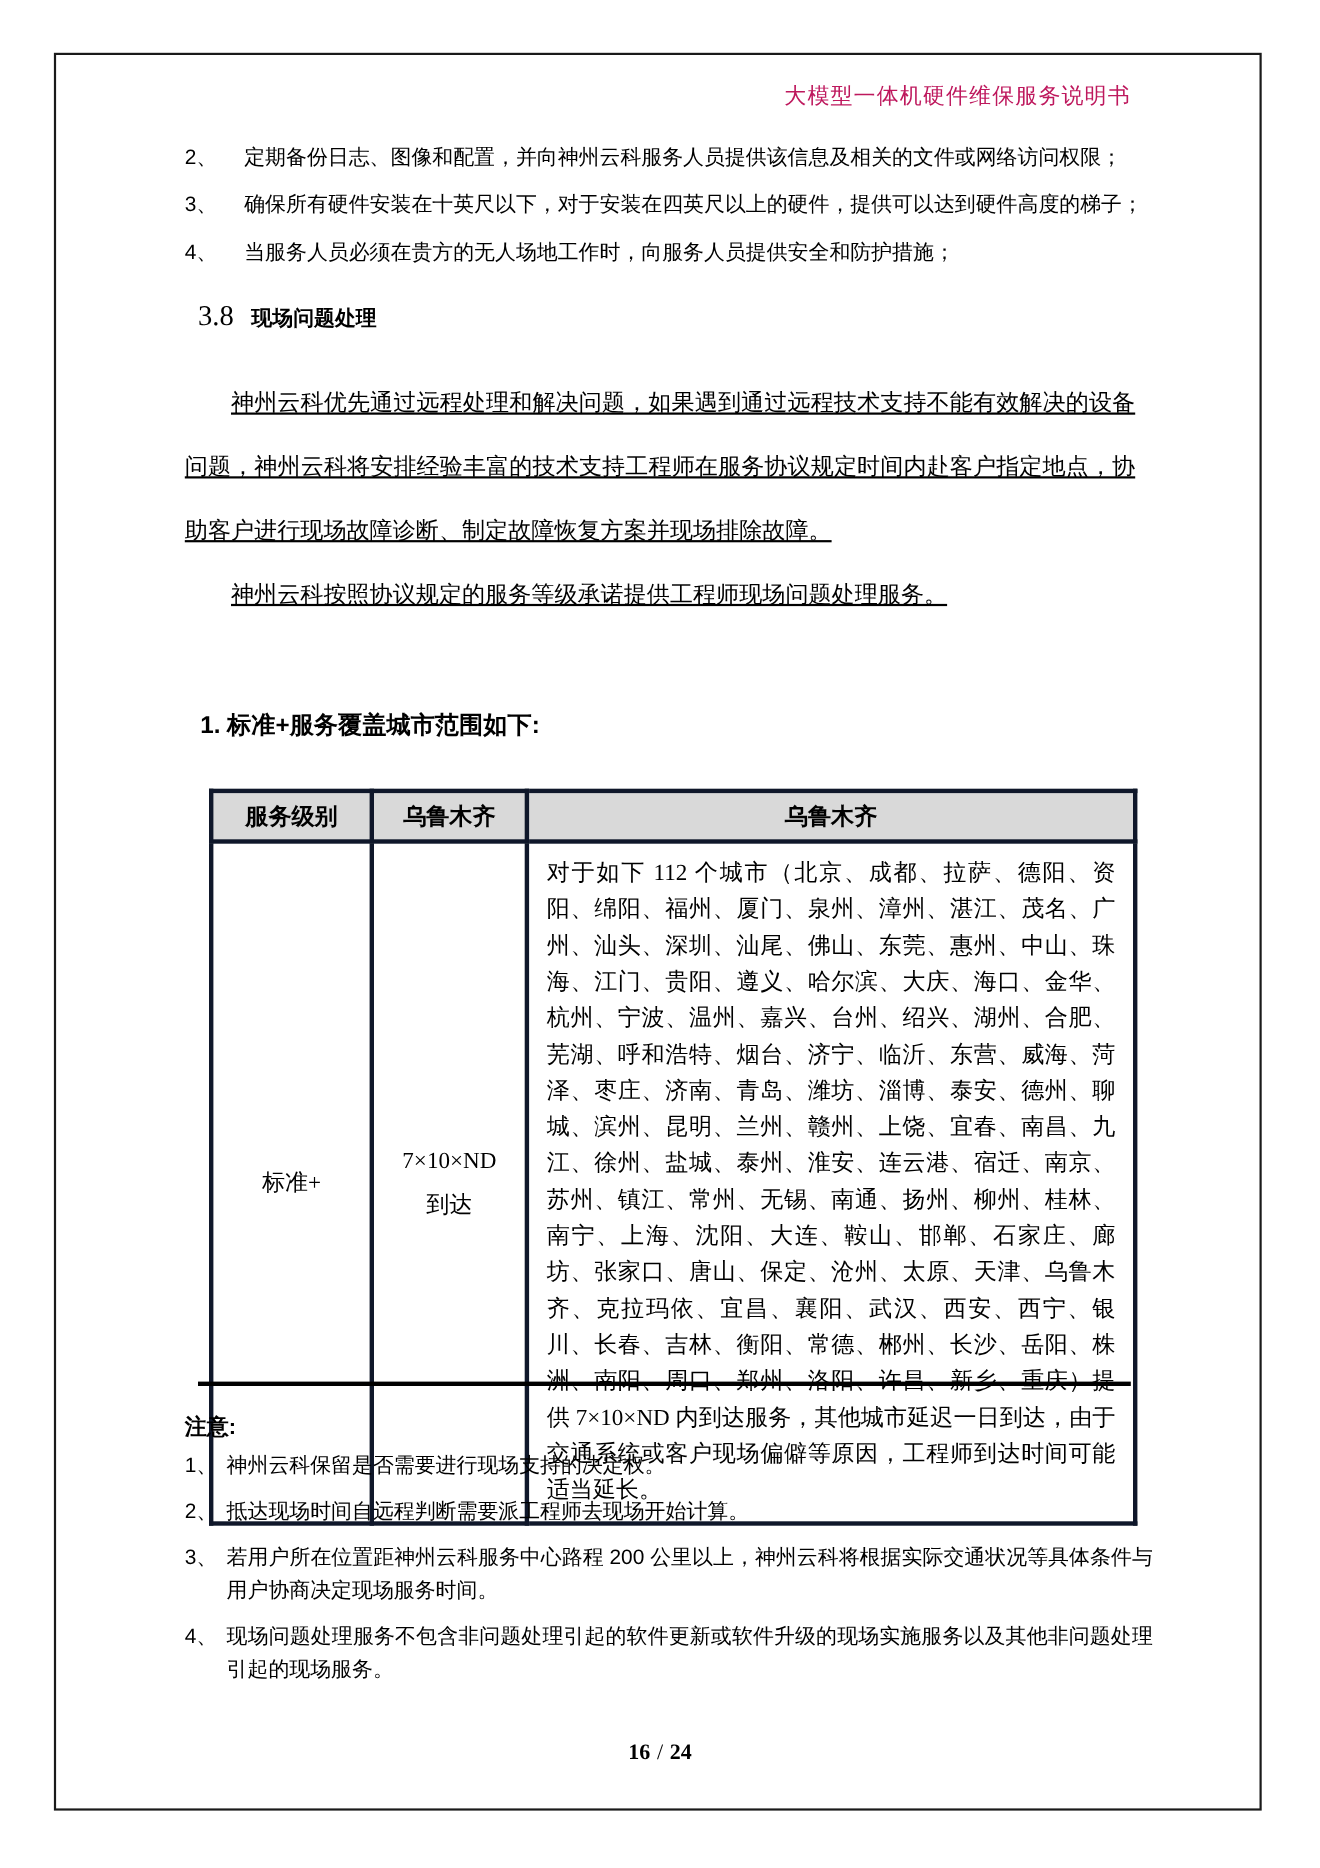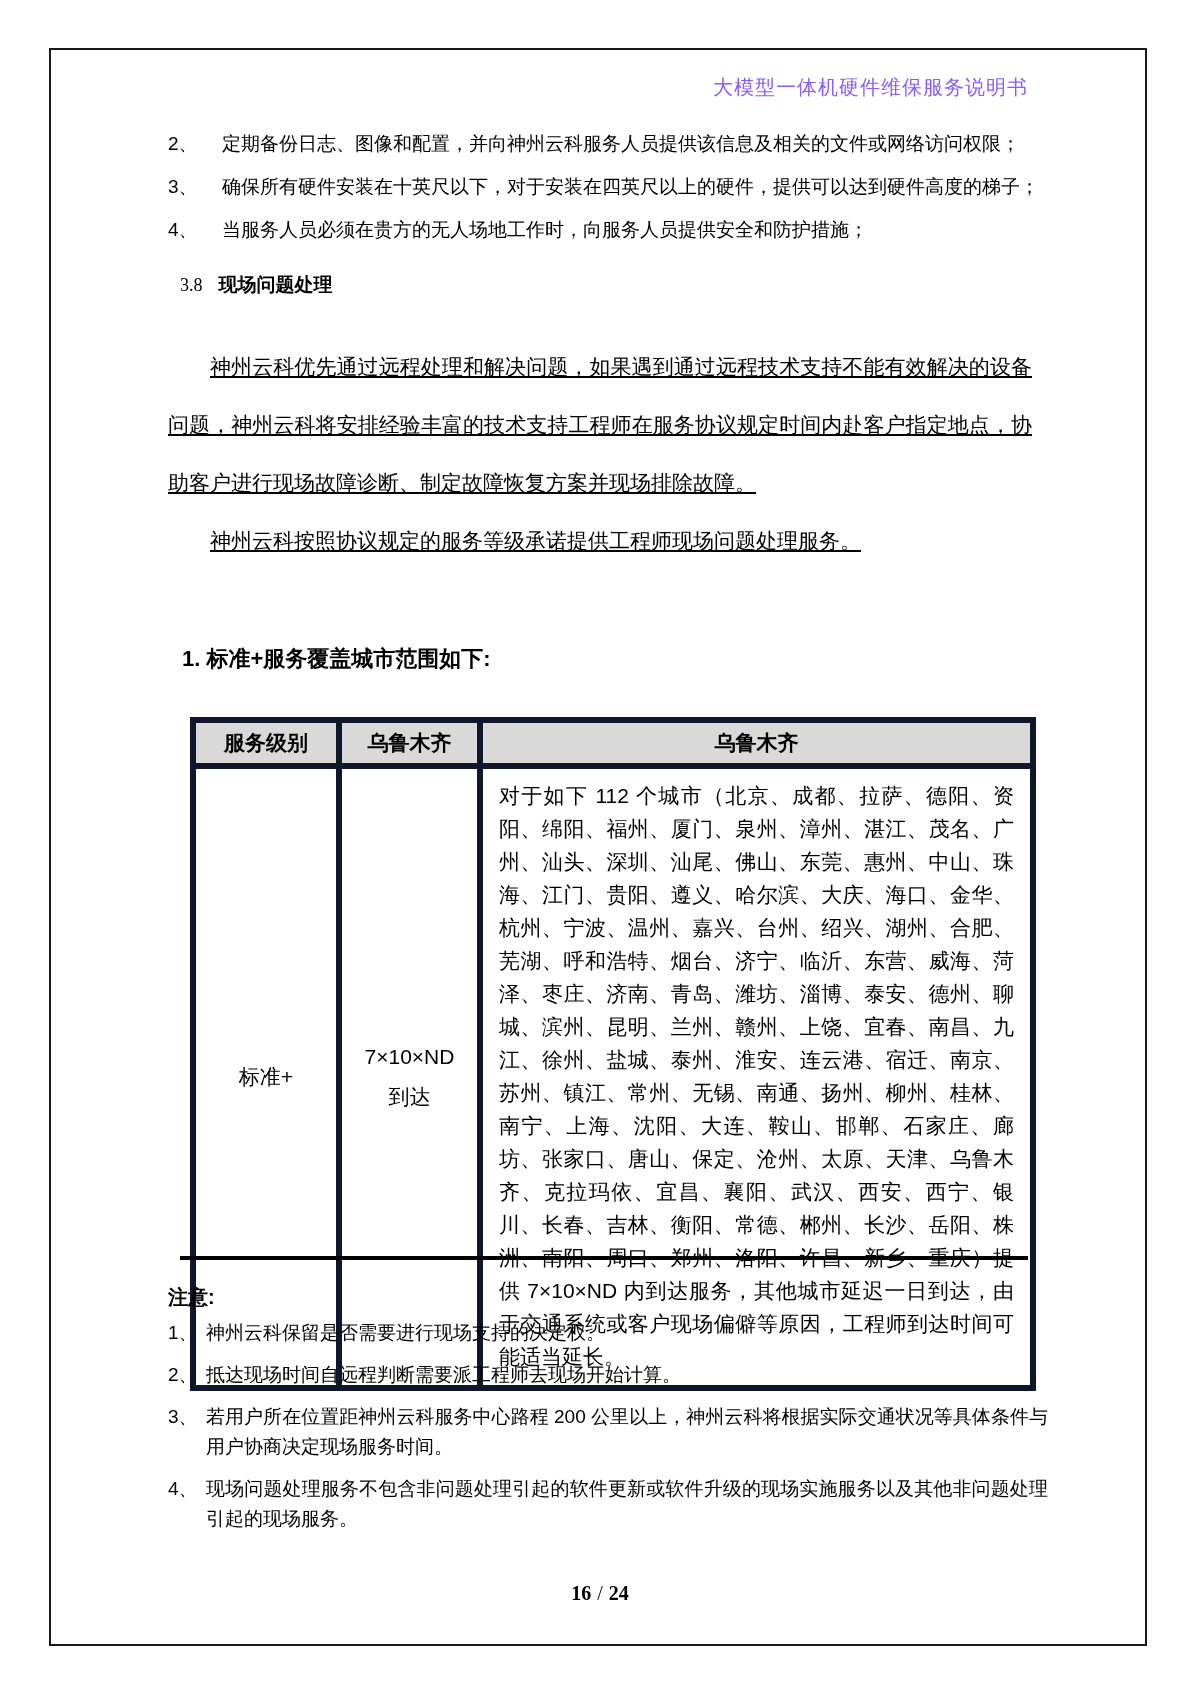--- a/index.html
+++ b/index.html
@@ -24,21 +24,21 @@
     border: 2px solid #1a1a1a;
     box-sizing: border-box;
     background: #fff;
   }
   .doc-title {
     position: absolute;
     top: 74px;
     right: 172px;
     font-size: 20px;
     letter-spacing: 1px;
-    color: #8b5cf6;
+    color: #be185d;
   }
   .intro-list {
     position: absolute;
     top: 132px;
     left: 168px;
     width: 872px;
   }
   .intro-item {
     display: flex;
     font-size: 19px;
@@ -53,21 +53,21 @@
   }
   .section-heading {
     position: absolute;
     top: 272px;
     left: 180px;
     display: flex;
     align-items: baseline;
   }
   .section-heading .sec-num {
     font-family: "Liberation Serif", serif;
-    font-size: 18px;
+    font-size: 26px;
     margin-right: 16px;
   }
   .section-heading .sec-title {
     font-size: 19px;
     font-weight: bold;
   }
   .body-paragraphs {
     position: absolute;
     top: 338px;
     left: 168px;
@@ -90,22 +90,23 @@
   }
   .service-table {
     position: absolute;
     top: 717px;
     left: 190px;
     width: 840px;
     border-collapse: collapse;
     table-layout: fixed;
   }
   .service-table th, .service-table td {
-    border: 6px solid #0f172a;
+    border: 4px solid #0f172a;
     box-sizing: border-box;
+    font-family: Liberation Serif, serif;
   }
   .service-table th {
     background: #d9d9d9;
     height: 46px;
     font-size: 21px;
     font-weight: bold;
     text-align: center;
     vertical-align: middle;
   }
   .col-level   { width: 146px; }

